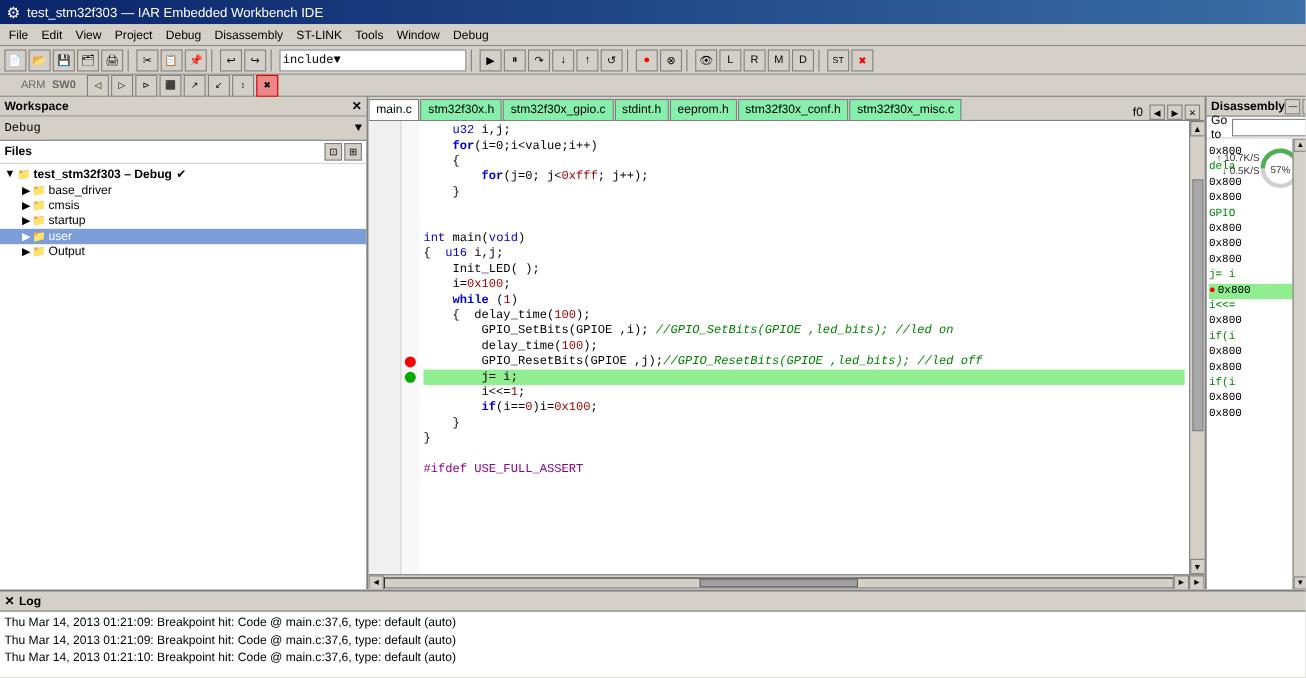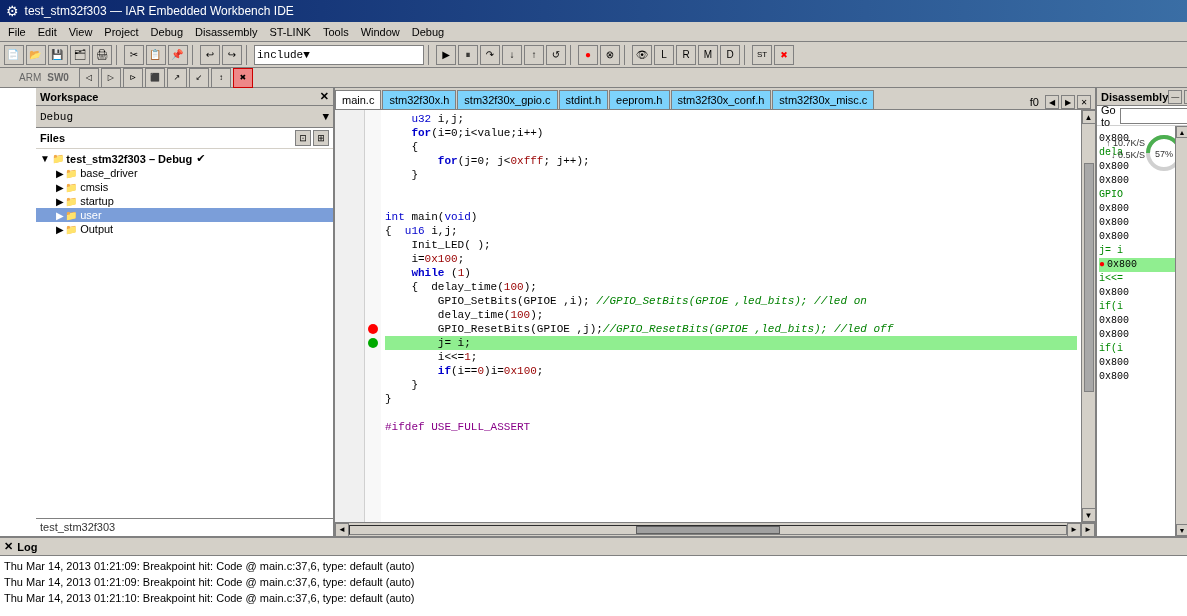--- a/index.html
+++ b/index.html
@@ -61,21 +61,20 @@
       display: flex; align-items: center; justify-content: flex-start;
     }
 
     
     #workspace {
       width: 335px;
       background: white;
       border-right: 2px solid #808080;
       display: flex;
       flex-direction: column;
-      padding-left: 36px;
     }
     #workspace-header {
       background: #d4d0c8;
       border-bottom: 1px solid #808080;
       display: flex;
       align-items: center;
       justify-content: space-between;
       height: 18px;
       padding: 0 4px;
       font-family: Arial, sans-serif;
@@ -132,21 +131,21 @@
     
     #editor-tabs {
       background: #d4d0c8;
       display: flex;
       align-items: flex-end;
       height: 22px;
       border-bottom: 1px solid #808080;
       overflow: hidden;
     }
     .tab {
-      background: #7dd3fc;
+      background: #86efac;
       border: 1px solid #808080;
       border-bottom: none;
       padding: 2px 6px;
       font-family: Arial, sans-serif;
       font-size: 11px;
       cursor: pointer;
       height: 19px;
       display: flex; align-items: center;
       margin-right: 1px;
     }
@@ -506,23 +505,20 @@
           <span style="font-size:10px; margin-right:2px;">📁</span>
           <span>user</span>
         </div>
         <div class="tree-item">
           <span style="padding-left:16px;"></span>
           <span class="tree-icon">▶</span>
           <span style="font-size:10px; margin-right:2px;">📁</span>
           <span>Output</span>
         </div>
       </div>
-      <div id="workspace-status">
-        <span>test_stm32f303</span>
-      </div>
     </div>
 
     <div id="editor-disassembly">
 
       <div id="editor-tabs">
         <div class="tab active">
           <span>main.c</span>
         </div>
         <div class="tab">
           <span>stm32f30x.h</span>

